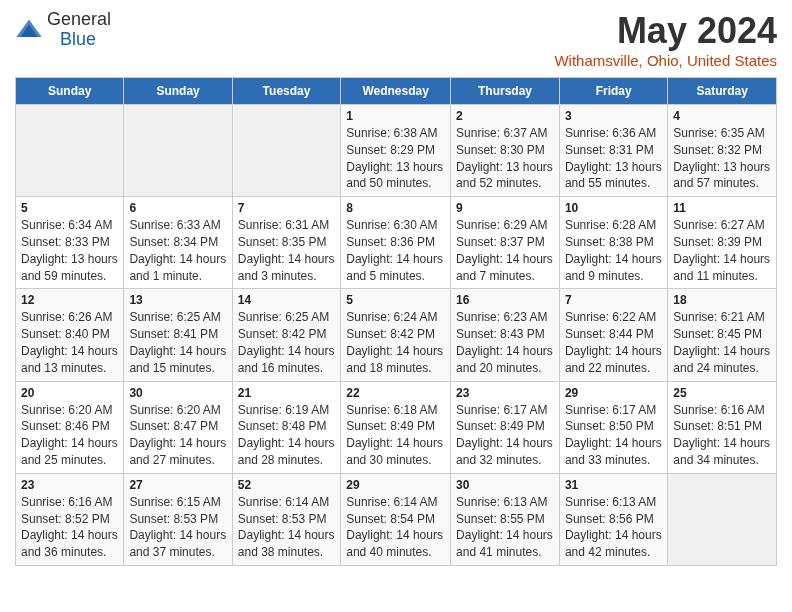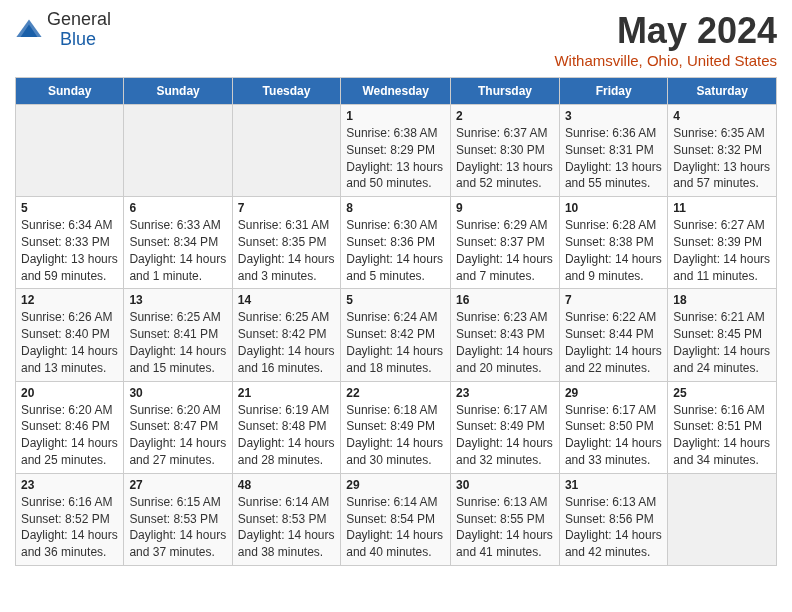--- a/index.html
+++ b/index.html
@@ -231,21 +231,21 @@
       <tr>
         <td>
           <div class="day-num">23</div>
           <div class="day-info">Sunrise: 6:16 AM<br>Sunset: 8:52 PM<br>Daylight: 14 hours and 36 minutes.</div>
         </td>
         <td>
           <div class="day-num">27</div>
           <div class="day-info">Sunrise: 6:15 AM<br>Sunset: 8:53 PM<br>Daylight: 14 hours and 37 minutes.</div>
         </td>
         <td>
-          <div class="day-num">48</div>
+          <div class="day-num">52</div>
           <div class="day-info">Sunrise: 6:14 AM<br>Sunset: 8:53 PM<br>Daylight: 14 hours and 38 minutes.</div>
         </td>
         <td>
           <div class="day-num">29</div>
           <div class="day-info">Sunrise: 6:14 AM<br>Sunset: 8:54 PM<br>Daylight: 14 hours and 40 minutes.</div>
         </td>
         <td>
           <div class="day-num">30</div>
           <div class="day-info">Sunrise: 6:13 AM<br>Sunset: 8:55 PM<br>Daylight: 14 hours and 41 minutes.</div>
         </td>

